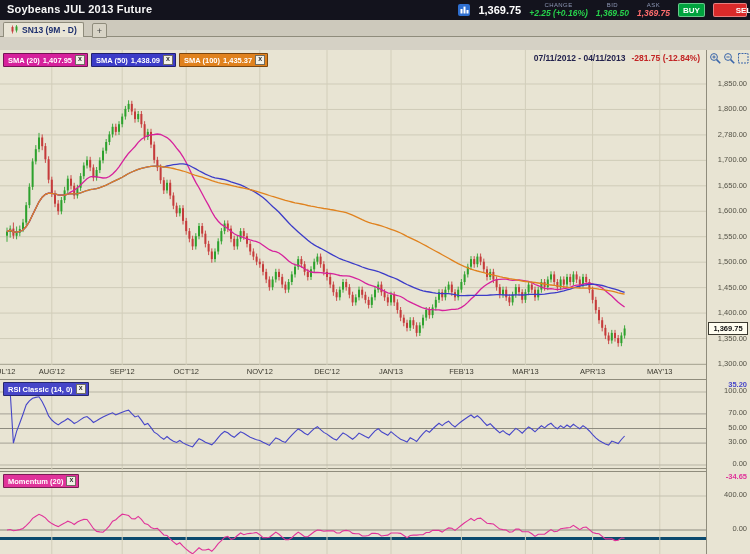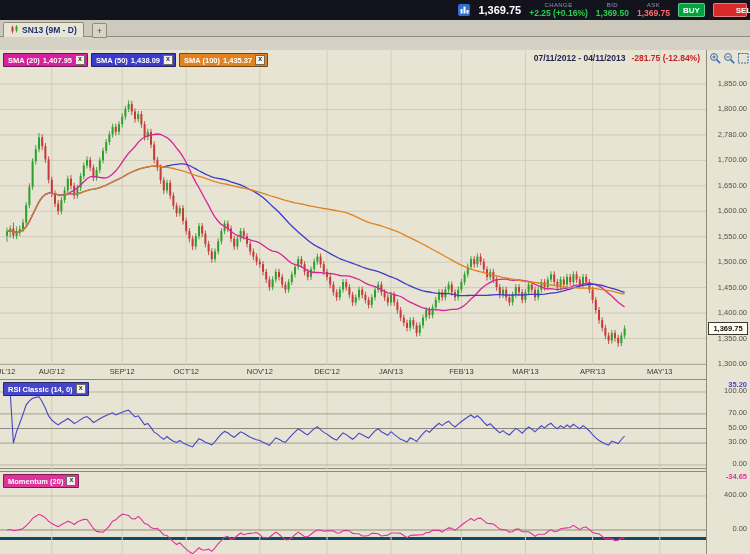--- a/index.html
+++ b/index.html
@@ -7,21 +7,21 @@
        font-family:"Liberation Sans",sans-serif;-webkit-font-smoothing:antialiased;}
 
   
   #header{position:absolute;top:0;left:0;width:750px;height:20px;background:#13131d;}
   #title{position:absolute;left:7px;top:3px;font-size:11px;font-weight:bold;color:#f7f7f7;letter-spacing:.2px;}
   #quote{position:absolute;right:3px;top:0;height:20px;display:flex;align-items:center;gap:8px;}
   #quote .qicon{display:flex;align-items:center;}
   #quote .last{font-size:11px;font-weight:bold;color:#ffffff;}
   .qgrp{display:flex;flex-direction:column;align-items:center;justify-content:center;}
   .qlab{font-size:6px;line-height:6px;color:#8d97b5;letter-spacing:.4px;}
-  .qval{font-size:8.5px;line-height:10px;font-weight:bold;}
+  .qval{font-size:8.5px;line-height:10px;font-weight:bold;font-style:italic;}
   .qval.up{color:#27d24c;}
   .qval.dn{color:#ff6d6d;}
   .hbtn{width:27px;height:14px;border:1px solid rgba(255,255,255,.4);border-radius:2px;color:#fff;
         font-size:8px;font-weight:bold;font-family:inherit;padding:0;display:flex;align-items:center;justify-content:center;cursor:pointer;}
   #buy{background:#00a33e;}
   #sell{background:#d92a2a;padding-left:32px;}
 
   
   #tabbar{position:absolute;top:20px;left:0;width:750px;height:17px;background:#cdc9bc;border-bottom:1px solid #8f8c7c;box-sizing:border-box;}
   #tab-main{position:absolute;left:3px;top:2px;height:15px;box-sizing:border-box;display:flex;align-items:center;gap:3px;
@@ -59,20 +59,21 @@
             color:#111;text-align:center;padding:1px 0;z-index:2;}
   #zrow{position:absolute;top:2px;left:2px;display:flex;gap:1px;}
   #zrow span{display:flex;cursor:pointer;}
 </style>
 </head>
 <body>
 
 <div id="app">
 
   <div id="header">
+    <span id="title">Soybeans JUL 2013 Future</span>
     <div id="quote">
       <span class="qicon">
         <svg width="12" height="12">
             <rect width="12" height="12" rx="2" fill="#2e6fd0"></rect>
             <rect x="2.5" y="5" width="2" height="4.5" fill="#fff"></rect>
             <rect x="5.5" y="2.6" width="2" height="6.9" fill="#fff"></rect>
             <rect x="8.5" y="6" width="2" height="3.5" fill="#fff"></rect>
           </svg>
       </span>
       <span class="last">1,369.75</span>

